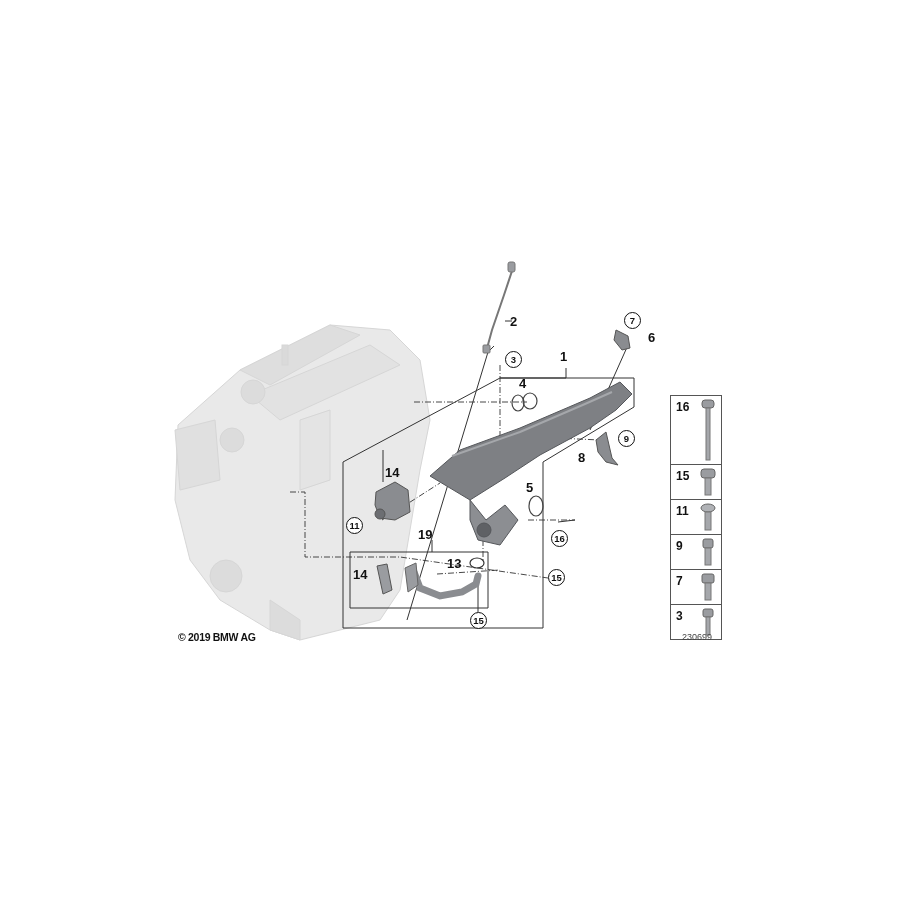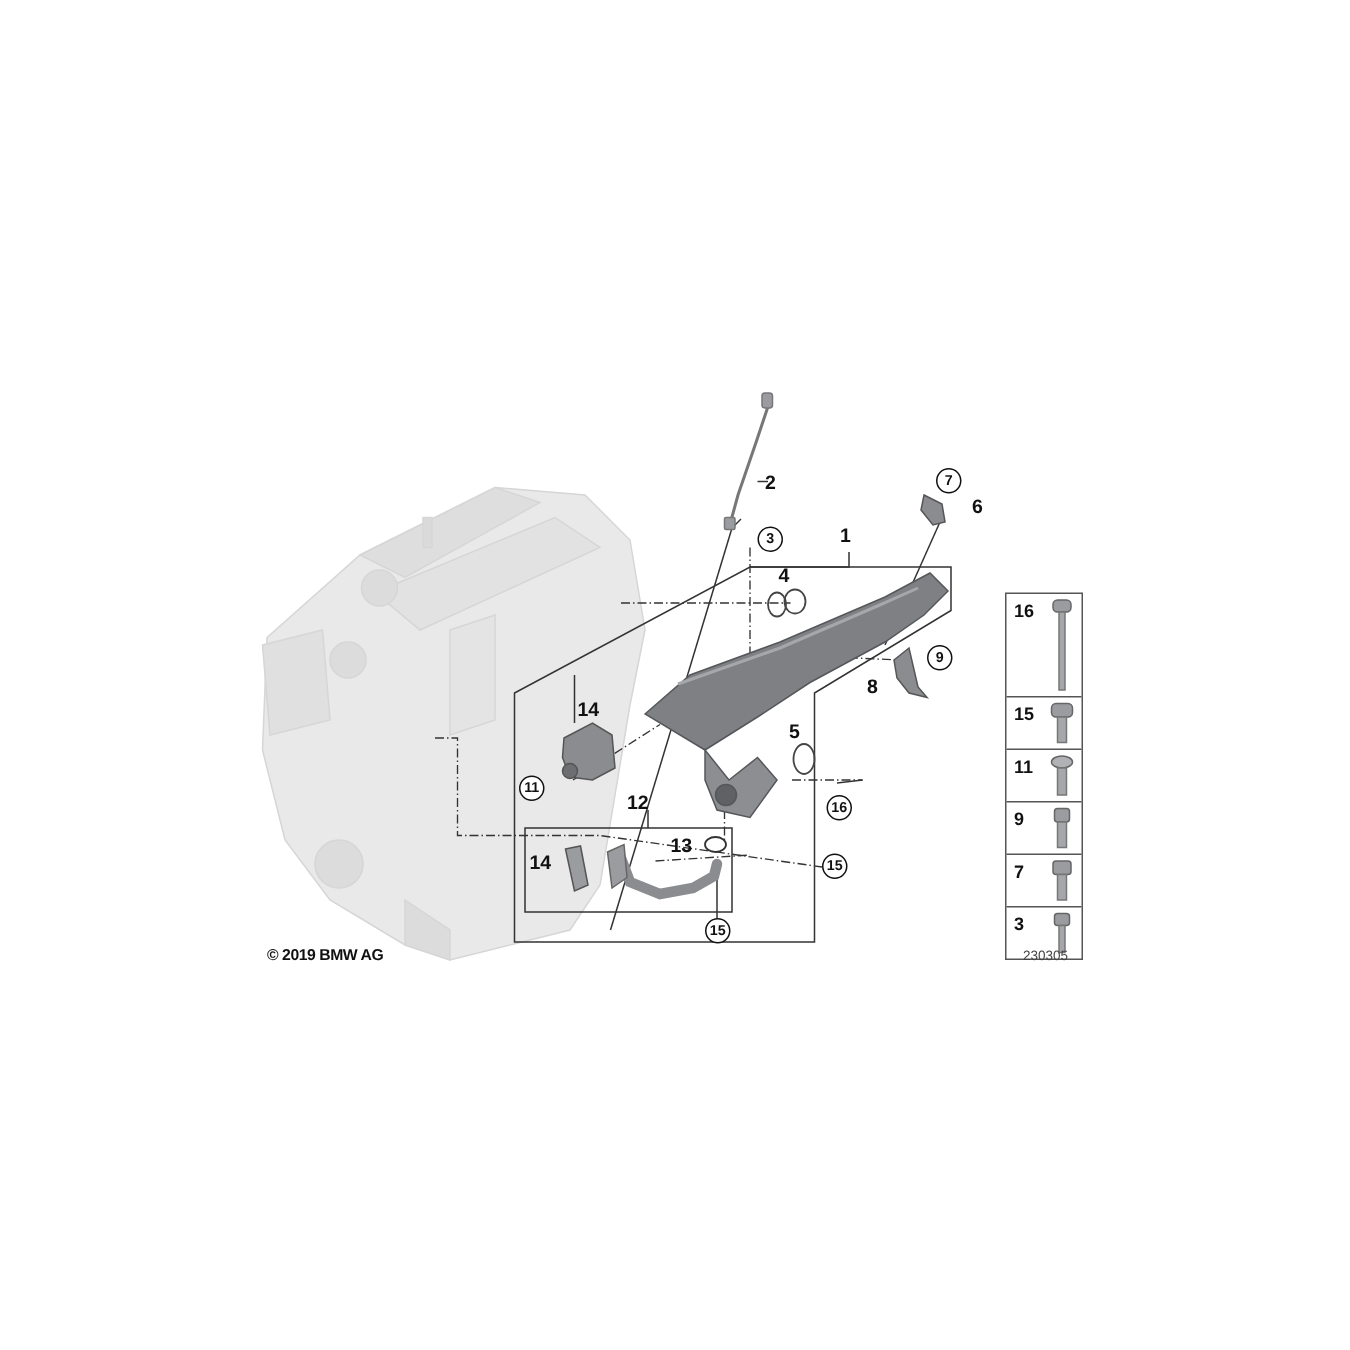--- a/index.html
+++ b/index.html
@@ -110,21 +110,21 @@
   <div class="lbl" style="left:510px;top:315px;">2</div>
   <div class="circ" style="left:505px;top:351px;">3</div>
   <div class="lbl" style="left:519px;top:377px;">4</div>
   <div class="lbl" style="left:526px;top:481px;">5</div>
   <div class="lbl" style="left:648px;top:331px;">6</div>
   <div class="circ" style="left:624px;top:312px;">7</div>
   <div class="lbl" style="left:578px;top:451px;">8</div>
   <div class="circ" style="left:618px;top:430px;">9</div>
   <div class="lbl" style="left:385px;top:466px;">14</div>
   <div class="circ" style="left:346px;top:517px;">11</div>
-  <div class="lbl" style="left:418px;top:528px;">12</div>
+  <div class="lbl" style="left:418px;top:528px;">19</div>
   <div class="lbl" style="left:447px;top:557px;">13</div>
   <div class="lbl" style="left:353px;top:568px;">14</div>
   <div class="circ" style="left:548px;top:569px;">15</div>
   <div class="circ" style="left:470px;top:612px;">15</div>
   <div class="circ" style="left:551px;top:530px;">16</div>
 
   <div class="copyright">© 2019 BMW AG</div>
 
   <div class="legend">
     <div class="legend-row" style="height:68px;">
@@ -163,14 +163,14 @@
       </svg>
     </div>
     <div class="legend-row" style="height:34px;">
       <span class="num">3</span>
       <svg width="18" height="30">
         <rect x="4" y="2" width="10" height="8" rx="2" fill="#9a9ca0" stroke="#666"></rect>
         <rect x="7" y="10" width="4" height="18" fill="#a5a7ab" stroke="#777"></rect>
       </svg>
     </div>
   </div>
-  <div class="imgno">230305</div>
+  <div class="imgno">230699</div>
 </div>
 
 </body></html>

